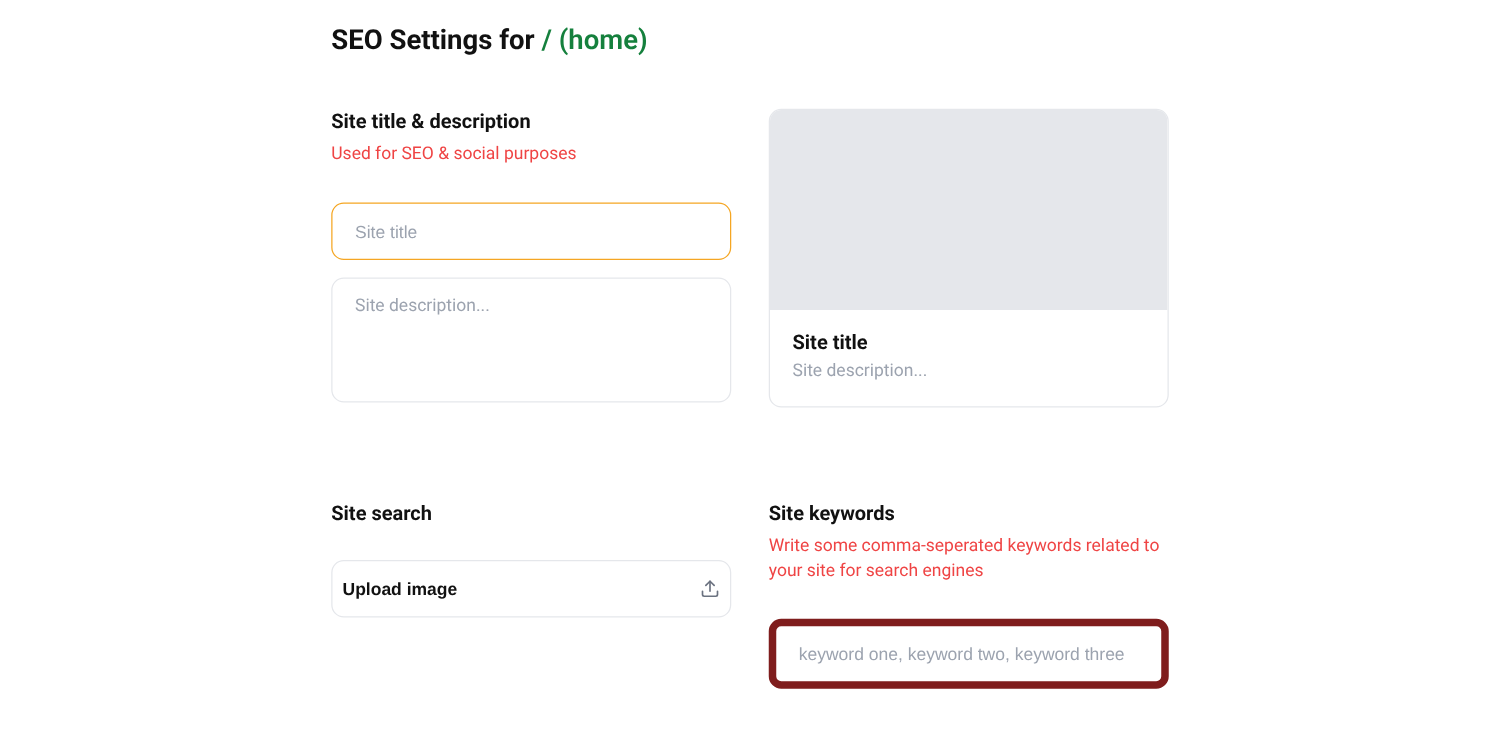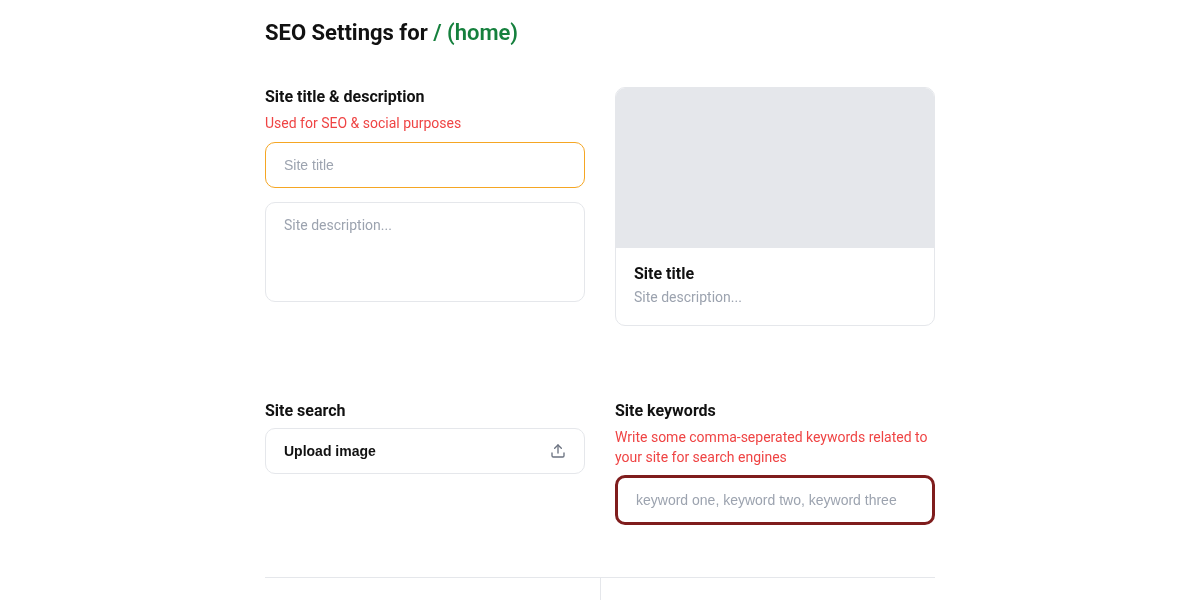--- a/index.html
+++ b/index.html
@@ -35,24 +35,24 @@
       font-size: 16px;
       font-weight: 700;
       color: #111;
       margin-bottom: 8px;
     }
     .section-sub {
       font-size: 14px;
       color: #ef4444;
       line-height: 1.4;
     }
-    .field-wrap { margin-top: 8px; }
+    .field-wrap { margin-top: 28px; }
     .input {
       width: 100%;
-      border: 3px solid #7f1d1d;
+      border: 6px solid #7f1d1d;
       border-radius: 10px;
       padding: 14px 18px;
       font-size: 14px;
       color: #111;
       outline: none;
       background: #fff;
     }
     .input::placeholder { color: #9ca3af; }
     .input.focused {
       border: 1px solid #f5a623;
@@ -101,21 +101,21 @@
 
     .row2 { margin-top: 40px; }
 
     .upload-btn {
       display: flex;
       align-items: flex-start;
       justify-content: space-between;
       width: 100%;
       border: 1px solid #e5e7eb;
       border-radius: 10px;
-      padding: 14px 18px;
+      padding: 14px 8px;
       font-size: 14px;
       font-weight: 600;
       color: #111;
       background: #fff;
       cursor: pointer;
     }
     .upload-btn svg { stroke: #6b7280; }
 
     .footer {
       position: relative;

